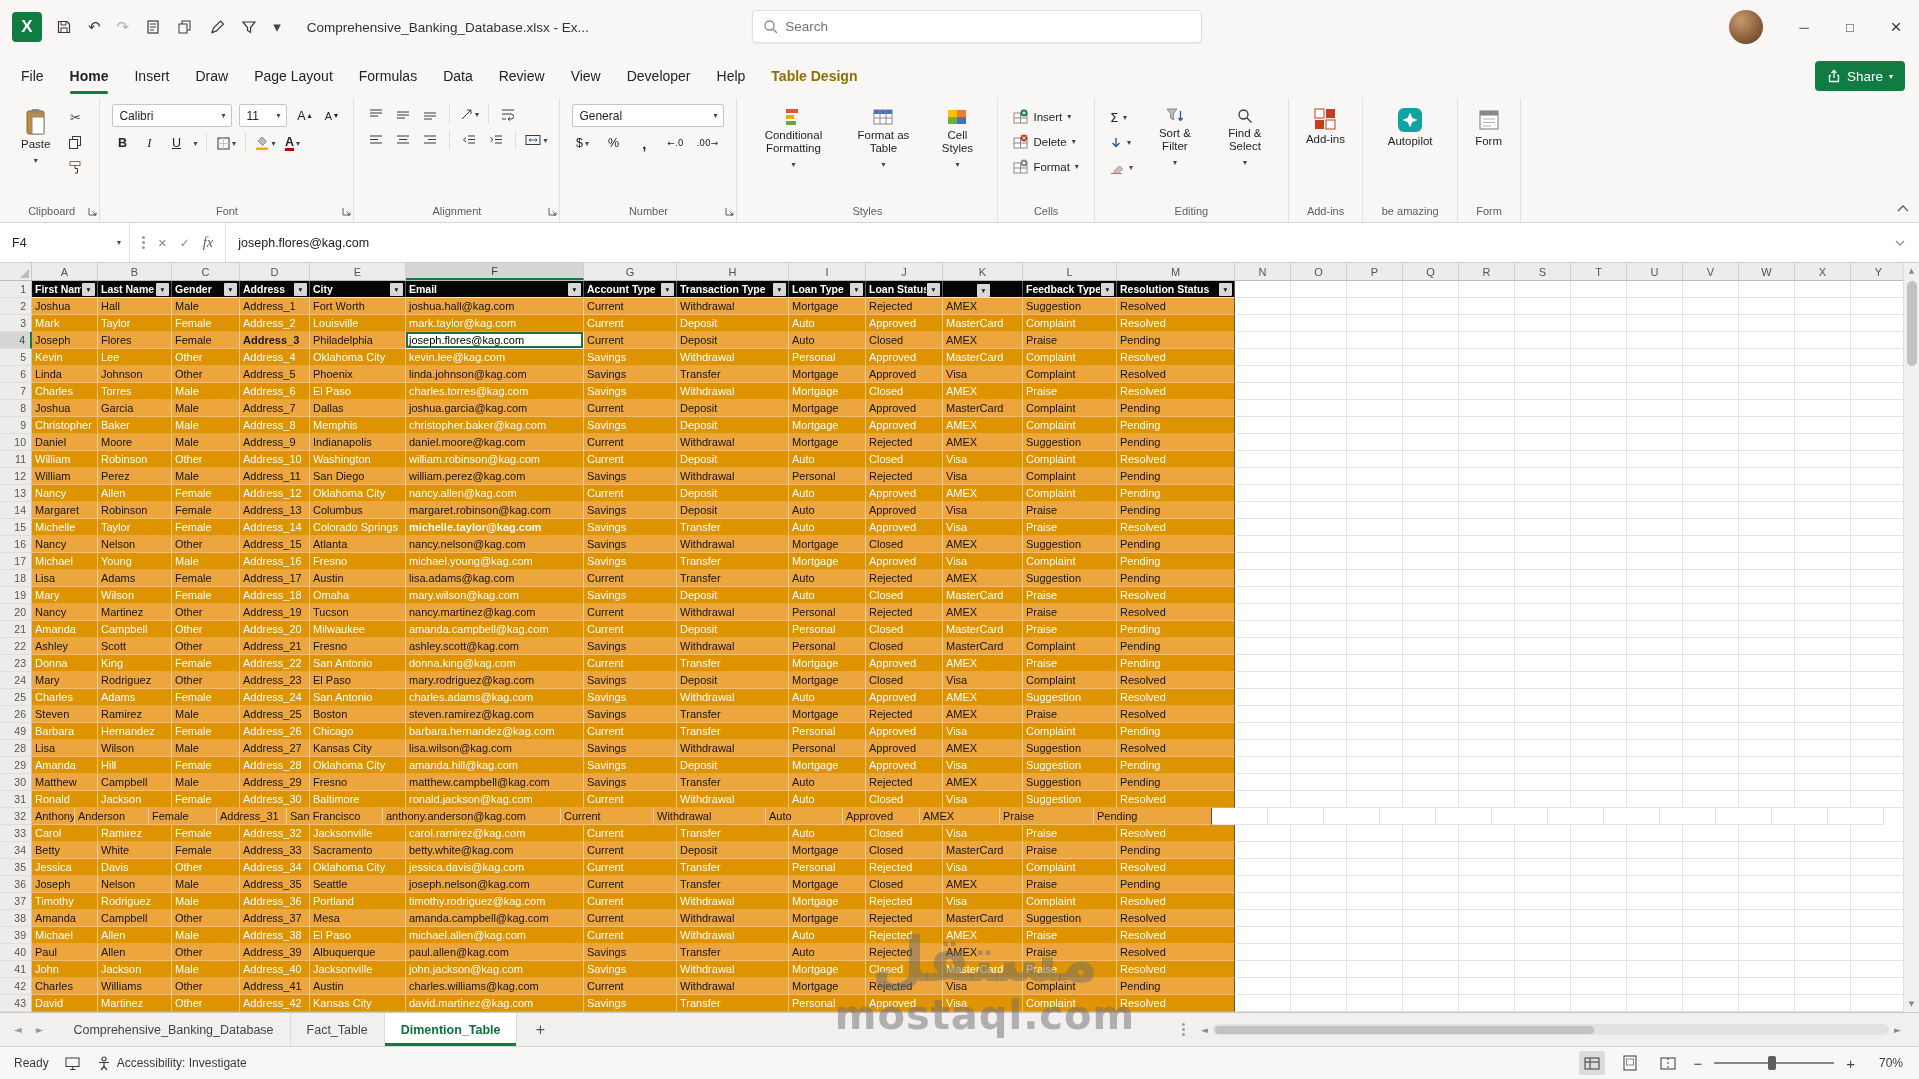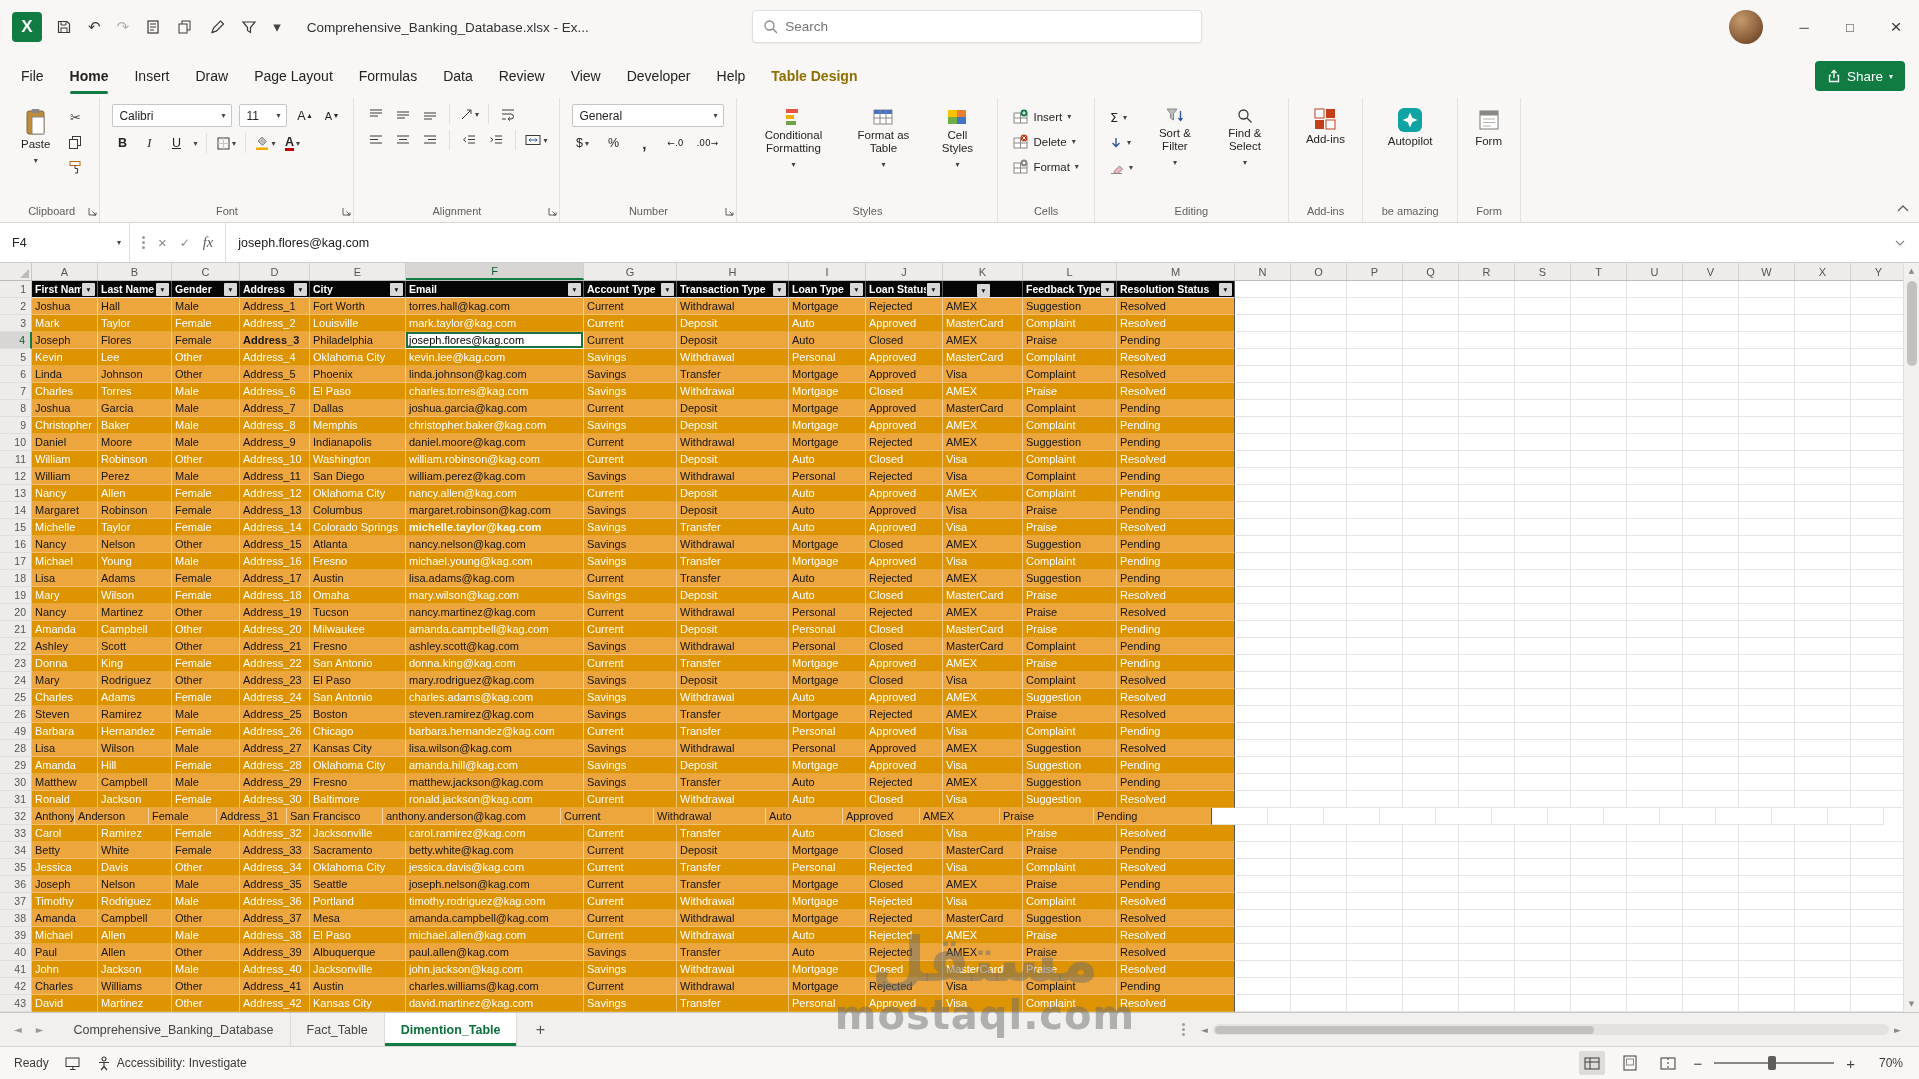--- a/index.html
+++ b/index.html
@@ -635,21 +635,21 @@
           <div class="c" style="width: 56px;"></div>
           <div class="c" style="width: 56px;"></div>
         </div>
         <div class="gr">
           <div class="rn">2</div>
           <div class="c bl" style="width: 66px;">Joshua</div>
           <div class="c bl" style="width: 74px;">Hall</div>
           <div class="c bl" style="width: 68px;">Male</div>
           <div class="c bl" style="width: 70px;">Address_1</div>
           <div class="c bl" style="width: 96px;">Fort Worth</div>
-          <div class="c bl" style="width: 178px;">torres.hall@kag.com</div>
+          <div class="c bl" style="width: 178px;">joshua.hall@kag.com</div>
           <div class="c bl" style="width: 93px;">Current</div>
           <div class="c bl" style="width: 112px;">Withdrawal</div>
           <div class="c bl" style="width: 77px;">Mortgage</div>
           <div class="c bl" style="width: 77px;">Rejected</div>
           <div class="c bl" style="width: 80px;">AMEX</div>
           <div class="c bl" style="width: 94px;">Suggestion</div>
           <div class="c bl tedge" style="width: 118px;">Resolved</div>
           <div class="c" style="width: 56px;"></div>
           <div class="c" style="width: 56px;"></div>
           <div class="c" style="width: 56px;"></div>
@@ -1419,21 +1419,21 @@
           <div class="c" style="width: 56px;"></div>
           <div class="c" style="width: 56px;"></div>
         </div>
         <div class="gr">
           <div class="rn">30</div>
           <div class="c bl" style="width: 66px;">Matthew</div>
           <div class="c bl" style="width: 74px;">Campbell</div>
           <div class="c bl" style="width: 68px;">Male</div>
           <div class="c bl" style="width: 70px;">Address_29</div>
           <div class="c bl" style="width: 96px;">Fresno</div>
-          <div class="c bl" style="width: 178px;">matthew.jackson@kag.com</div>
+          <div class="c bl" style="width: 178px;">matthew.campbell@kag.com</div>
           <div class="c bl" style="width: 93px;">Savings</div>
           <div class="c bl" style="width: 112px;">Transfer</div>
           <div class="c bl" style="width: 77px;">Auto</div>
           <div class="c bl" style="width: 77px;">Rejected</div>
           <div class="c bl" style="width: 80px;">AMEX</div>
           <div class="c bl" style="width: 94px;">Suggestion</div>
           <div class="c bl tedge" style="width: 118px;">Pending</div>
           <div class="c" style="width: 56px;"></div>
           <div class="c" style="width: 56px;"></div>
           <div class="c" style="width: 56px;"></div>

